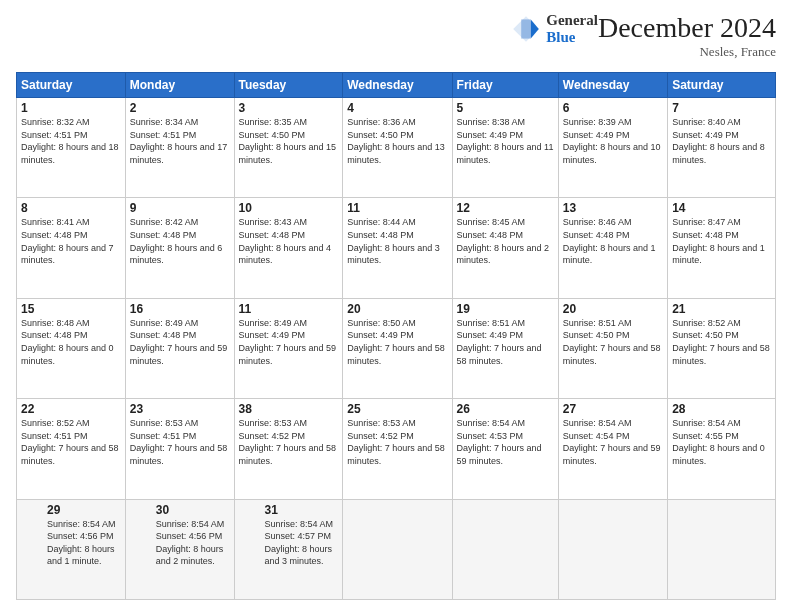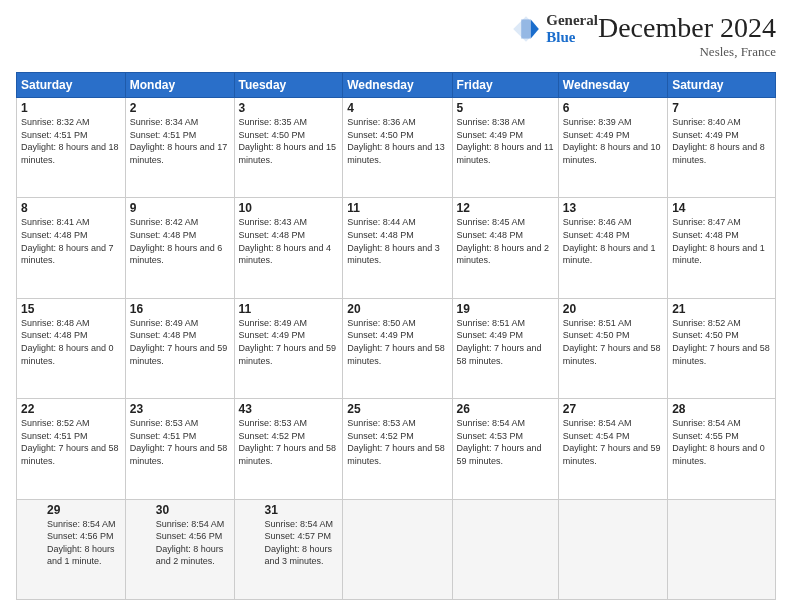--- a/index.html
+++ b/index.html
@@ -238,21 +238,21 @@
           <tr>
             <td>
           <span class="day-num">22</span>
           <div class="day-info">Sunrise: 8:52 AM<br>Sunset: 4:51 PM<br>Daylight: 7 hours and 58 minutes.</div>
         </td>
             <td>
           <span class="day-num">23</span>
           <div class="day-info">Sunrise: 8:53 AM<br>Sunset: 4:51 PM<br>Daylight: 7 hours and 58 minutes.</div>
         </td>
             <td>
-          <span class="day-num">43</span>
+          <span class="day-num">38</span>
           <div class="day-info">Sunrise: 8:53 AM<br>Sunset: 4:52 PM<br>Daylight: 7 hours and 58 minutes.</div>
         </td>
             <td>
           <span class="day-num">25</span>
           <div class="day-info">Sunrise: 8:53 AM<br>Sunset: 4:52 PM<br>Daylight: 7 hours and 58 minutes.</div>
         </td>
             <td>
           <span class="day-num">26</span>
           <div class="day-info">Sunrise: 8:54 AM<br>Sunset: 4:53 PM<br>Daylight: 7 hours and 59 minutes.</div>
         </td>

